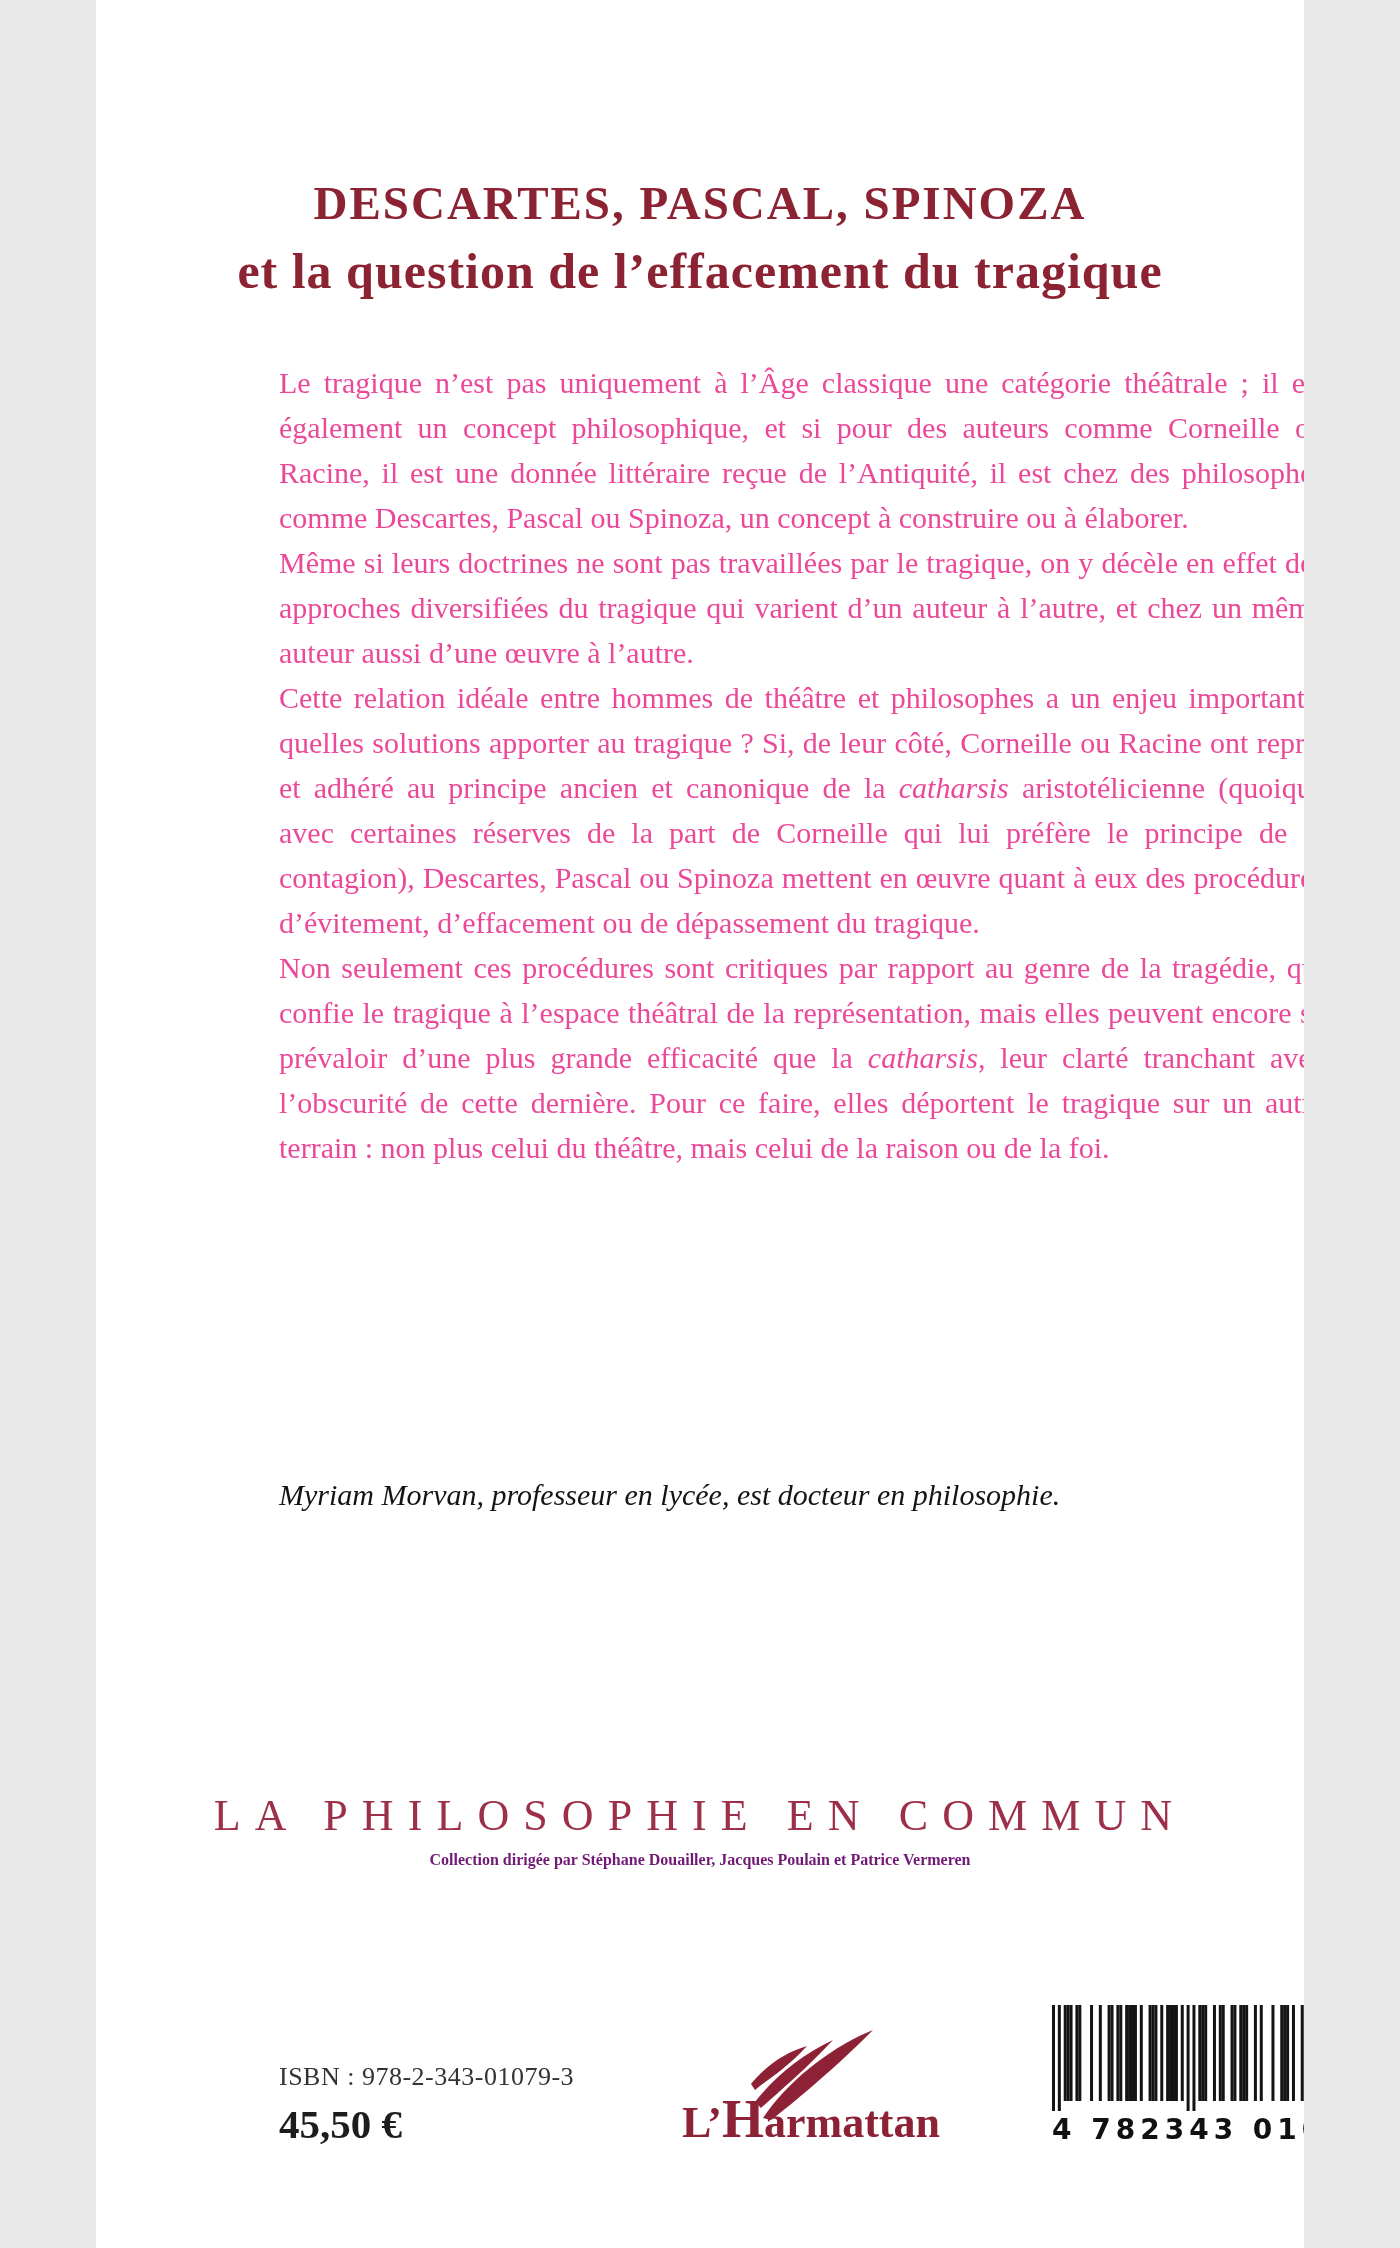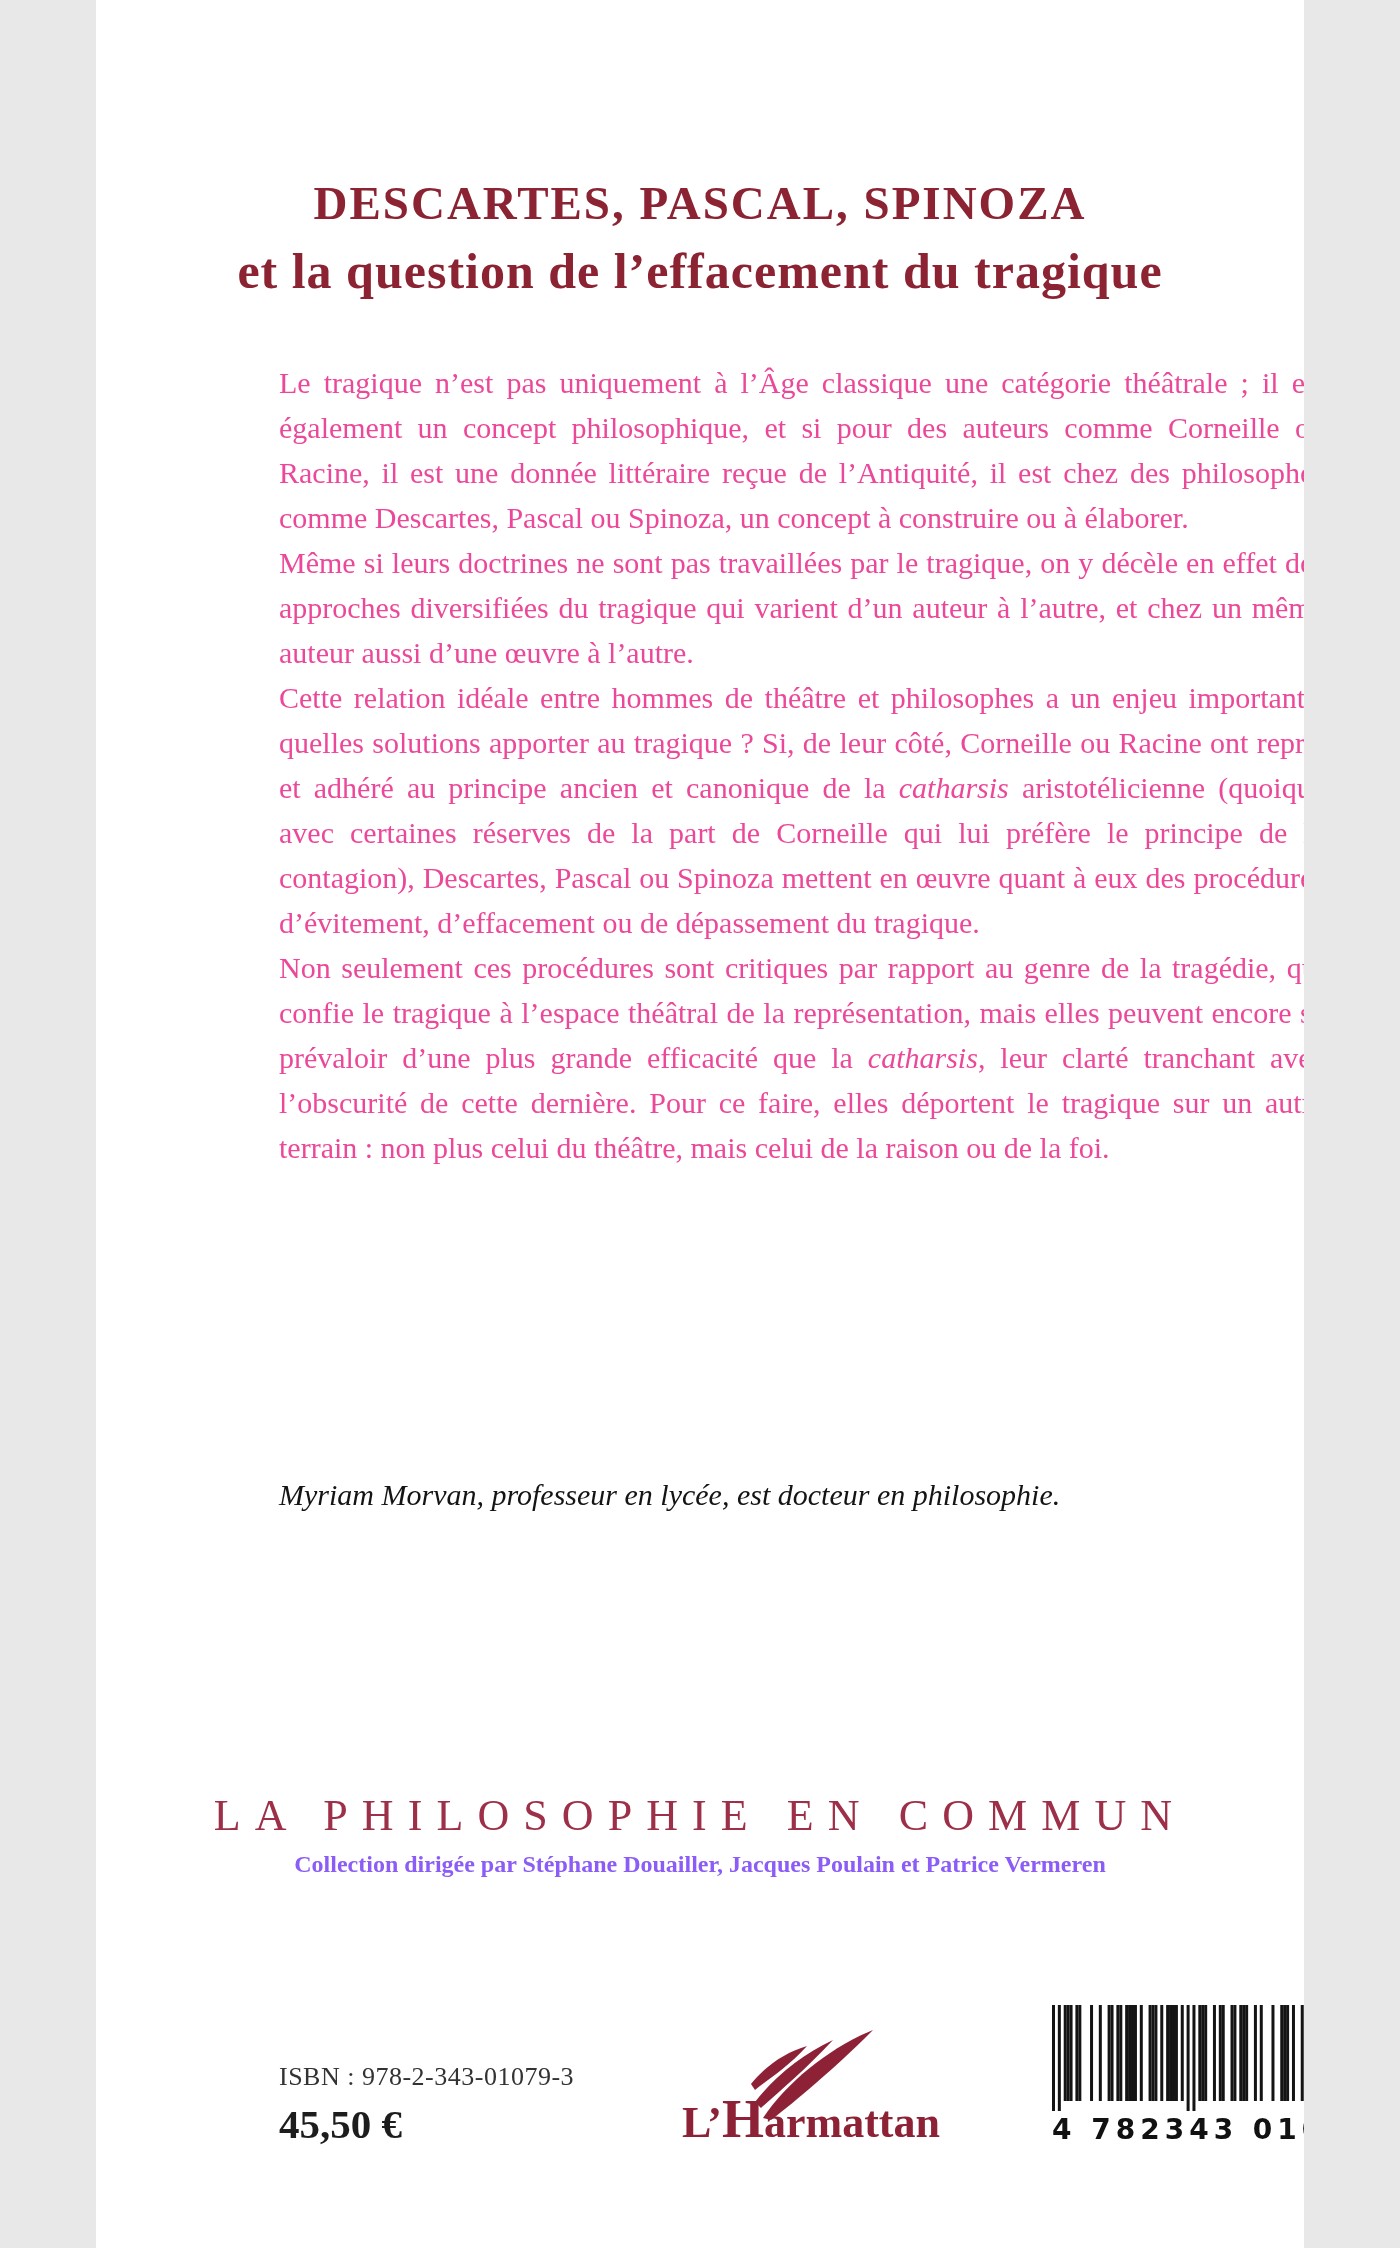--- a/index.html
+++ b/index.html
@@ -71,23 +71,23 @@
   }
   .collection-name {
     font-size: 44px;
     font-weight: 400;
     letter-spacing: 0.32em;
     color: #9d3048;
     margin: 0;
     white-space: nowrap;
   }
   .collection-directors {
-    font-size: 24px;
-    font-weight: bold;
-    color: #8b5cf6;
+    font-size: 16px;
+    font-weight: bold;
+    color: #701a75;
     margin: 10px 0 0 0;
   }
 
   
   .isbn-block {
     position: absolute;
     left: 183px;
     top: 2062px;
     color: #2b2b2b;
   }

